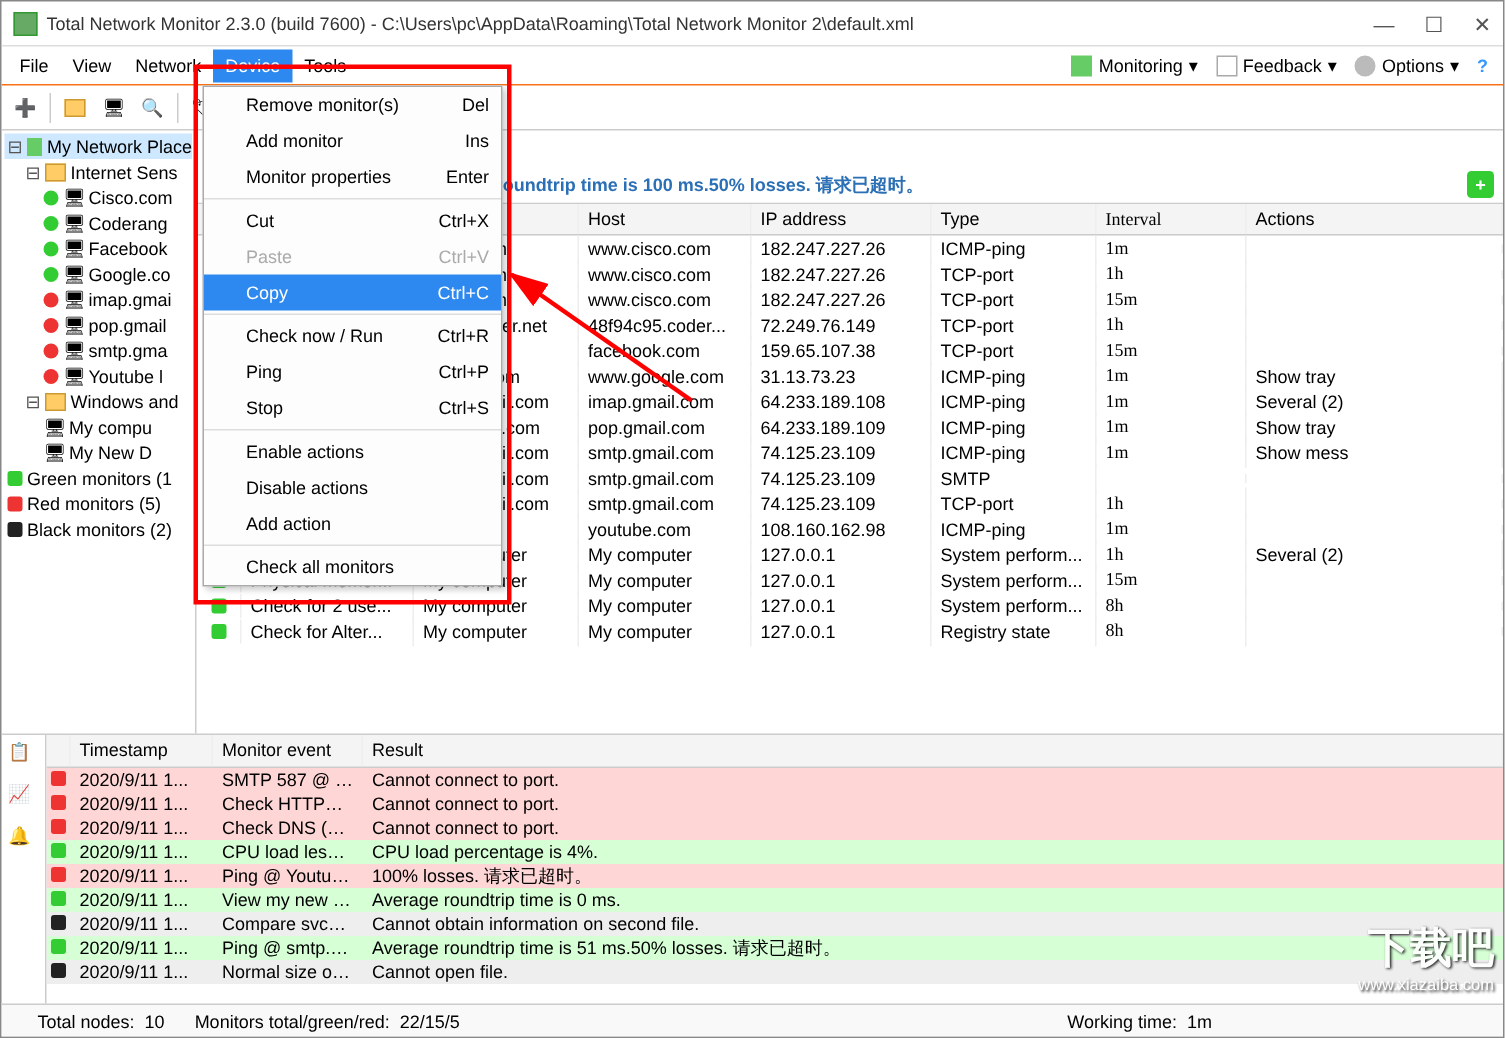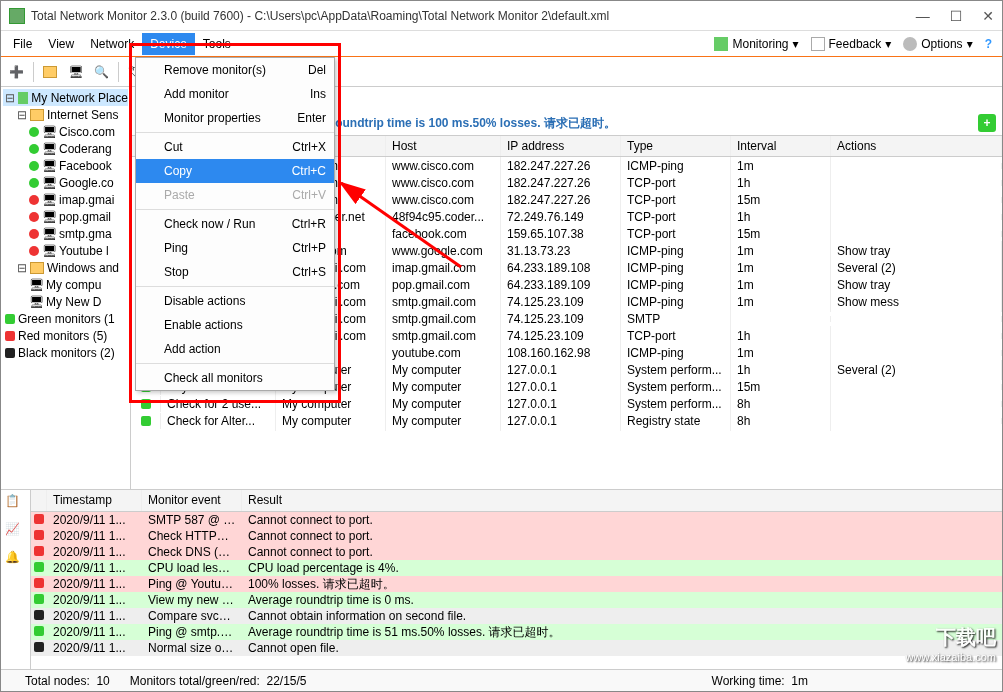--- a/index.html
+++ b/index.html
@@ -38,38 +38,38 @@
 .content{flex:1;display:flex;flex-direction:column;overflow:hidden;}
 .path-row{height:24px;display:flex;align-items:center;padding:0 6px;font-weight:600;color:#2b3a67;}
 .status-row{height:24px;display:flex;align-items:center;padding:0 6px;gap:6px;color:#2b6fb5;font-weight:600;position:relative;}
 .status-row .add-btn{margin-left:auto;width:18px;height:18px;background:#3c3;color:#fff;border-radius:3px;display:flex;align-items:center;justify-content:center;font-weight:bold;}
 .grid{flex:1;overflow:hidden;}
 .grid-head{display:flex;background:#f4f4f4;border-top:1px solid #ccc;border-bottom:1px solid #ccc;height:22px;}
 .grid-head .col,.grid-row .cell{padding:3px 6px;border-right:1px solid #eee;overflow:hidden;white-space:nowrap;text-overflow:ellipsis;}
 .grid-body{overflow-y:auto;height:calc(100% - 22px);}
 .grid-row{display:flex;height:17px;align-items:center;}
 .c0{width:30px;display:flex;align-items:center;justify-content:center;}
-.c1{width:115px;}.c2{width:110px;}.c3{width:115px;}.c4{width:120px;}.c5{width:110px;}.c6{width:100px;}.c7{flex:1;}
+.c1{width:115px;}.c2{width:110px;}.c3{width:115px;}.c4{width:120px;}.c5{width:110px;}.c6{width:100px;font-family:Liberation Serif, serif;}.c7{flex:1;}
 .logs{height:180px;border-top:1px solid #ccc;display:flex;}
 .logtabs{width:30px;border-right:1px solid #ccc;display:flex;flex-direction:column;align-items:center;padding-top:4px;gap:8px;}
 .logtabs .lt{width:20px;height:20px;cursor:pointer;}
 .logtable{flex:1;overflow:hidden;}
 .log-head{display:flex;background:#f4f4f4;border-bottom:1px solid #ccc;height:22px;}
 .log-head .lcol{padding:3px 6px;border-right:1px solid #eee;}
 .lc0{width:16px;}.lc1{width:95px;}.lc2{width:100px;}.lc3{flex:1;}
 .log-row{display:flex;height:16px;align-items:center;}
 .log-row.err{background:#ffd6d6;}
 .log-row.ok{background:#d6ffd6;}
 .log-row.warn{background:#eee;}
 .log-row .sq{width:10px;height:10px;border-radius:2px;margin:0 3px;}
 .log-row .cell{padding:1px 6px;overflow:hidden;white-space:nowrap;text-overflow:ellipsis;}
 .statusbar{height:22px;border-top:1px solid #ccc;display:flex;align-items:center;padding:0 24px;gap:20px;background:#f9f9f9;}
 .statusbar .sbspacer{flex:1;}
 .watermark{position:absolute;right:6px;bottom:28px;opacity:0.9;text-align:right;color:#fff;text-shadow:1px 1px 2px #000;}
-.watermark .big{font-size:20px;font-weight:bold;}
+.watermark .big{font-size:28px;font-weight:bold;}
 .watermark .sm{font-size:11px;}
 </style>
 </head>
 <body>
 
 <div class="titlebar">
   <span class="app-icon"></span>
   <span class="title">Total Network Monitor 2.3.0 (build 7600) - C:\Users\pc\AppData\Roaming\Total Network Monitor 2\default.xml</span>
   <div class="winbtns">
     <span>—</span>
@@ -430,47 +430,47 @@
     </div>
     <div class="dd-item">
       <span>Monitor properties</span>
       <span class="sc">Enter</span>
     </div>
     <hr>
     <div class="dd-item">
       <span>Cut</span>
       <span class="sc">Ctrl+X</span>
     </div>
+    <div class="dd-item dis">
+      <span>Paste</span>
+      <span class="sc">Ctrl+V</span>
+    </div>
     <div class="dd-item sel">
       <span>Copy</span>
       <span class="sc">Ctrl+C</span>
     </div>
-    <div class="dd-item dis">
-      <span>Paste</span>
-      <span class="sc">Ctrl+V</span>
-    </div>
     <hr>
     <div class="dd-item">
       <span>Check now / Run</span>
       <span class="sc">Ctrl+R</span>
     </div>
     <div class="dd-item">
       <span>Ping</span>
       <span class="sc">Ctrl+P</span>
     </div>
     <div class="dd-item">
       <span>Stop</span>
       <span class="sc">Ctrl+S</span>
     </div>
     <hr>
     <div class="dd-item">
+      <span>Enable actions</span>
+    </div>
+    <div class="dd-item">
       <span>Disable actions</span>
-    </div>
-    <div class="dd-item">
-      <span>Enable actions</span>
     </div>
     <div class="dd-item">
       <span>Add action</span>
     </div>
     <hr>
     <div class="dd-item">
       <span>Check all monitors</span>
     </div>
   </div>
 <div class="redbox"></div>

